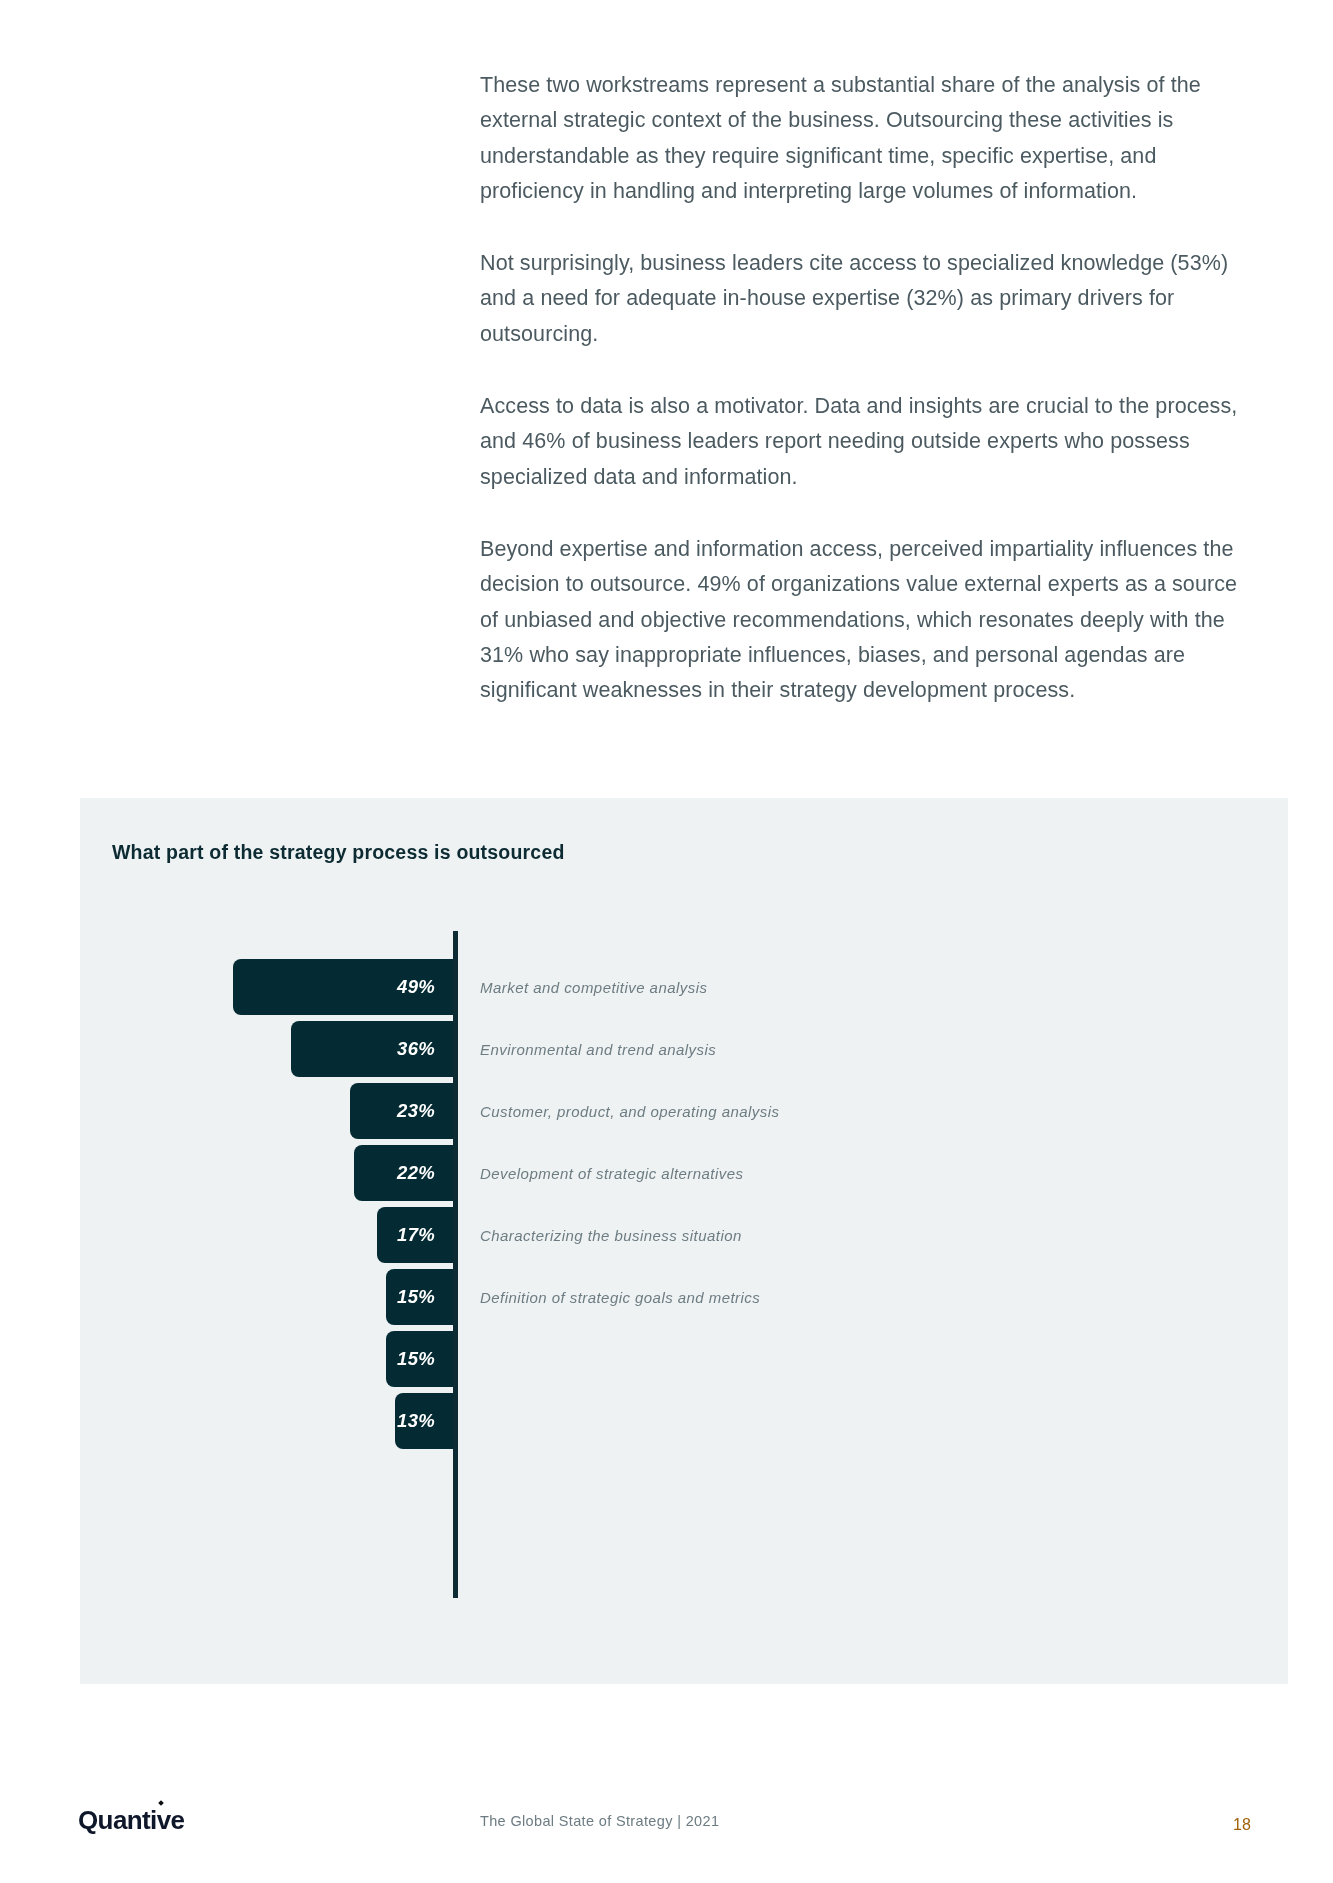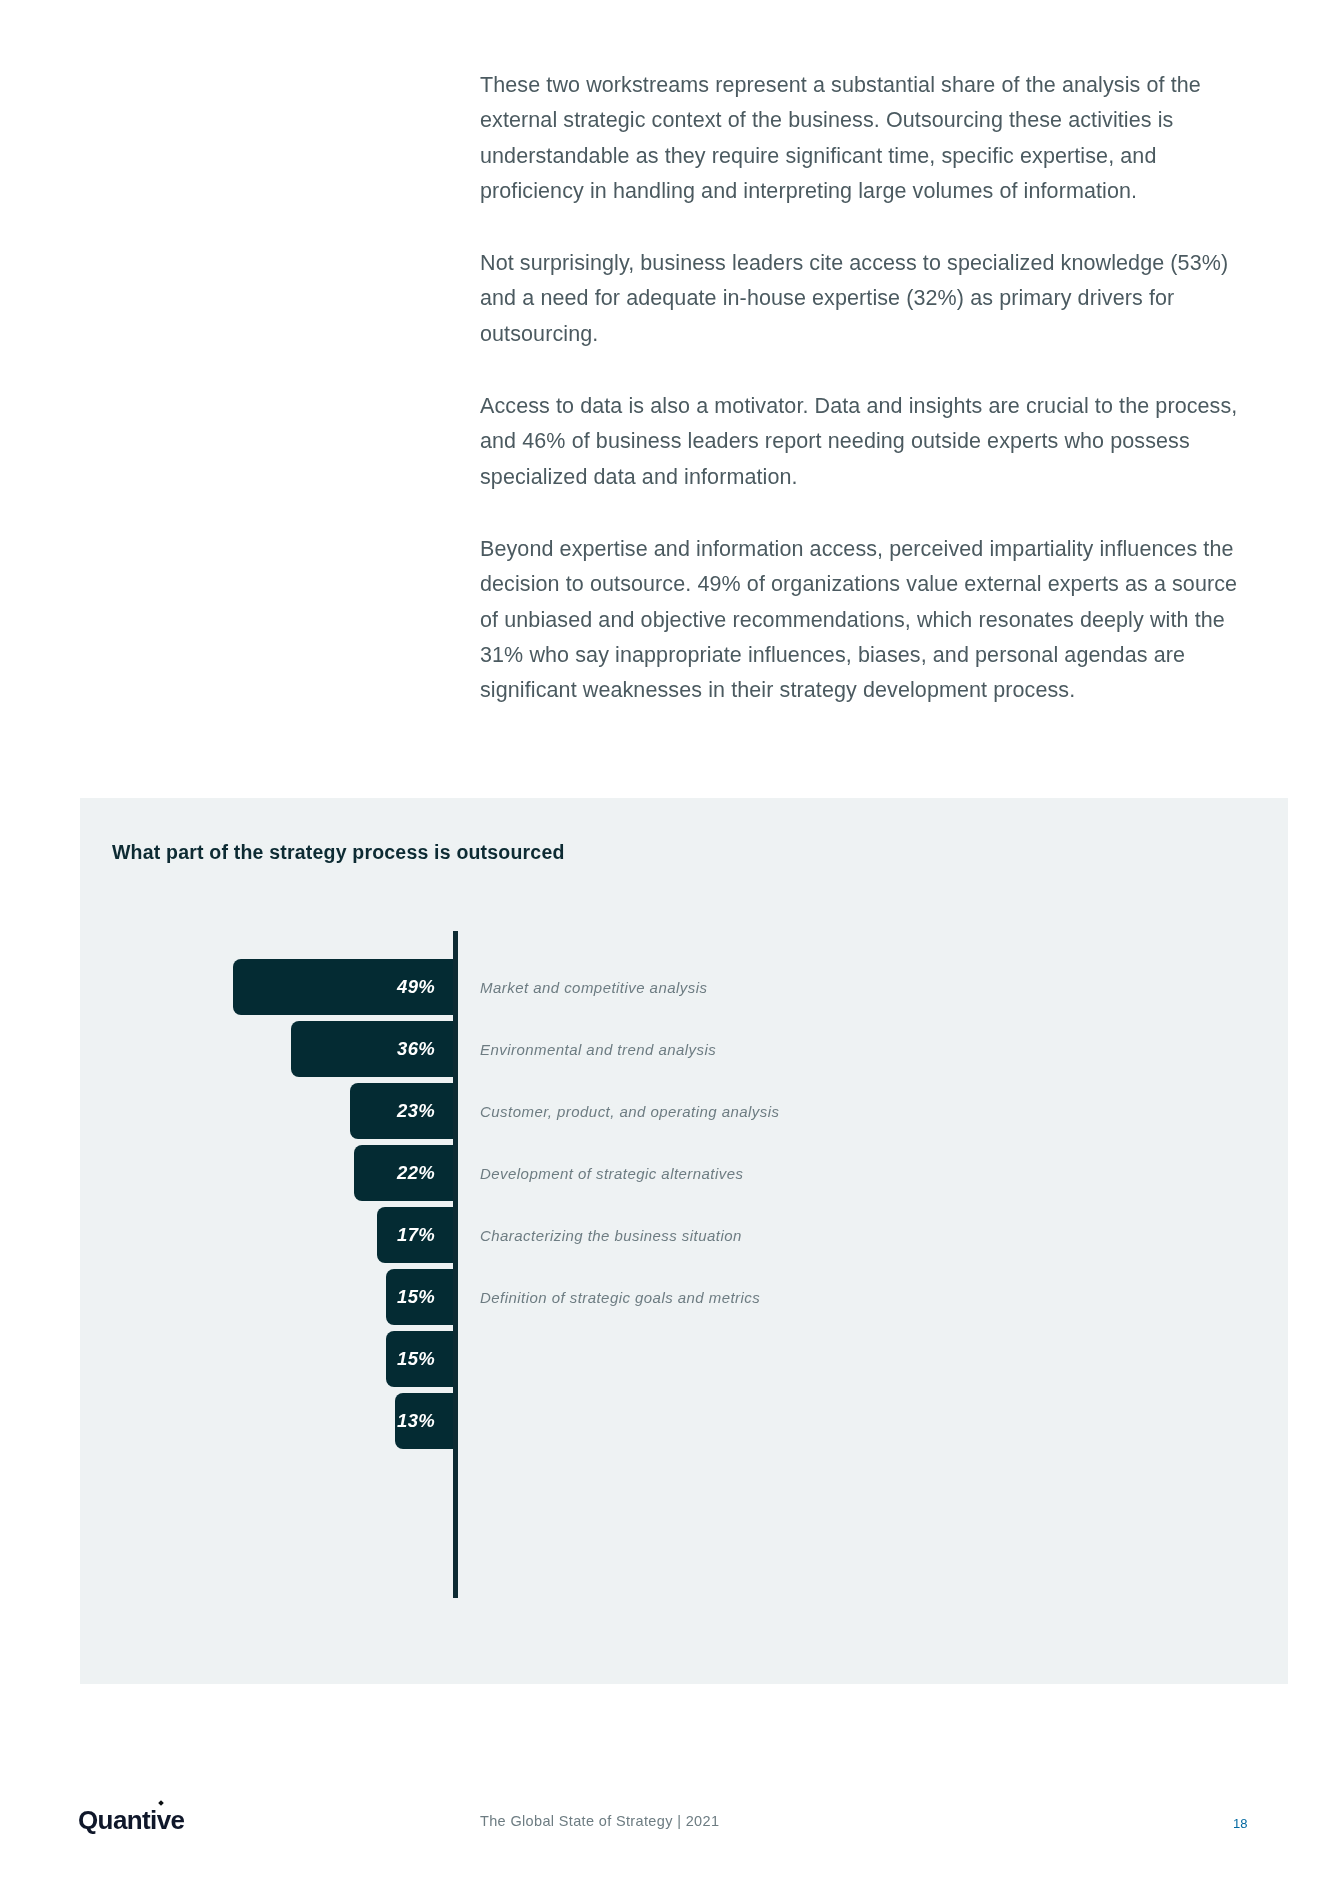--- a/index.html
+++ b/index.html
@@ -130,22 +130,22 @@
     left: 480px;
     top: 1813px;
     font-size: 14.5px;
     color: #6d7c82;
     letter-spacing: 0.35px;
   }
   .footer-page {
     position: absolute;
     left: 1233px;
     top: 1816px;
-    font-size: 13px;
-    color: #0369a1;
+    font-size: 16px;
+    color: #a16207;
   }
 </style>
 </head>
 <body>
 
 <div class="prose">
   <p>These two workstreams represent a substantial share of the analysis of the external strategic context of the business. Outsourcing these activities is understandable as they require significant time, specific expertise, and proficiency in handling and interpreting large volumes of information.</p>
   <p>Not surprisingly, business leaders cite access to specialized knowledge (53%) and a need for adequate in-house expertise (32%) as primary drivers for outsourcing.</p>
   <p>Access to data is also a motivator. Data and insights are crucial to the process, and 46% of business leaders report needing outside experts who possess specialized data and information.</p>
   <p>Beyond expertise and information access, perceived impartiality influences the decision to outsource. 49% of organizations value external experts as a source of unbiased and objective recommendations, which resonates deeply with the 31% who say inappropriate influences, biases, and personal agendas are significant weaknesses in their strategy development process.</p>

